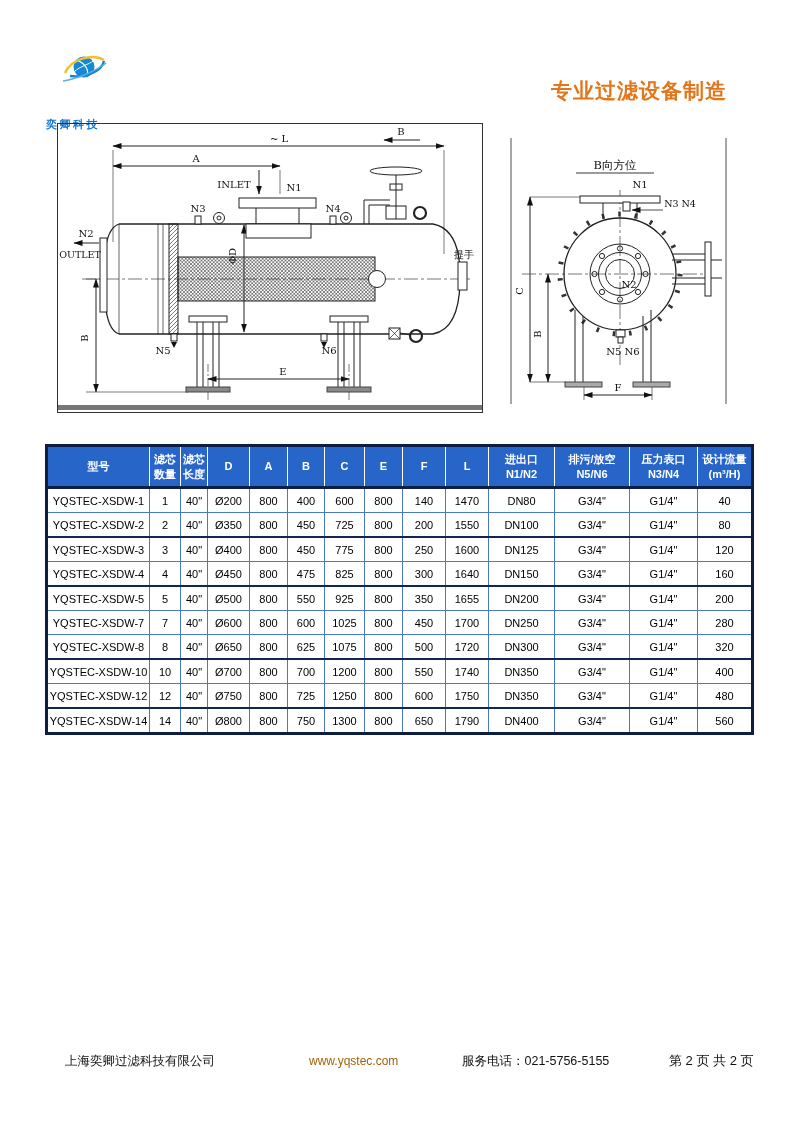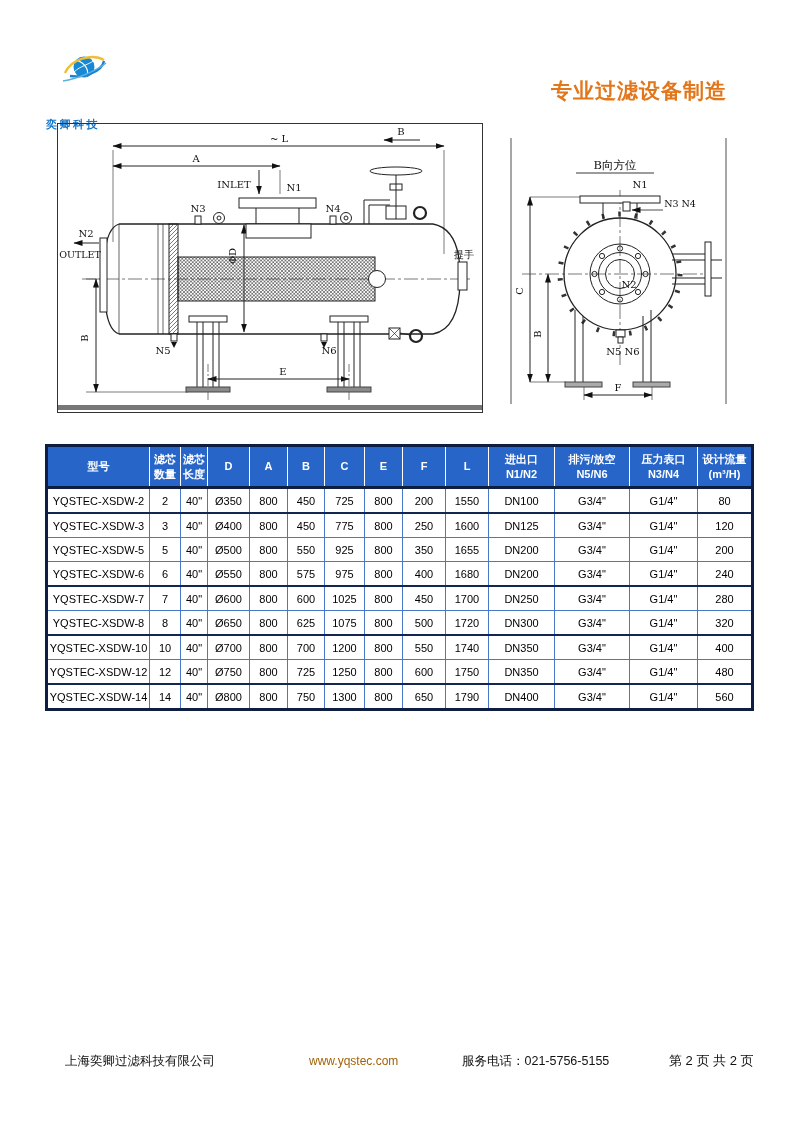--- a/index.html
+++ b/index.html
@@ -298,20 +298,36 @@
             <div>压力表口</div>
             <div>N3/N4</div>
           </th>
           <th>
             <div>设计流量</div>
             <div>(m³/H)</div>
           </th>
         </tr>
       </thead>
       <tbody>
+        <tr>
+          <td>YQSTEC-XSDW-1</td>
+          <td>1</td>
+          <td>40"</td>
+          <td>Ø200</td>
+          <td>800</td>
+          <td>400</td>
+          <td>600</td>
+          <td>800</td>
+          <td>140</td>
+          <td>1470</td>
+          <td>DN80</td>
+          <td>G3/4"</td>
+          <td>G1/4"</td>
+          <td>40</td>
+        </tr>
         <tr class="group-end">
           <td>YQSTEC-XSDW-2</td>
           <td>2</td>
           <td>40"</td>
           <td>Ø350</td>
           <td>800</td>
           <td>450</td>
           <td>725</td>
           <td>800</td>
           <td>200</td>
@@ -330,51 +346,51 @@
           <td>450</td>
           <td>775</td>
           <td>800</td>
           <td>250</td>
           <td>1600</td>
           <td>DN125</td>
           <td>G3/4"</td>
           <td>G1/4"</td>
           <td>120</td>
         </tr>
+        <tr class="group-end">
+          <td>YQSTEC-XSDW-4</td>
+          <td>4</td>
+          <td>40"</td>
+          <td>Ø450</td>
+          <td>800</td>
+          <td>475</td>
+          <td>825</td>
+          <td>800</td>
+          <td>300</td>
+          <td>1640</td>
+          <td>DN150</td>
+          <td>G3/4"</td>
+          <td>G1/4"</td>
+          <td>160</td>
+        </tr>
         <tr>
           <td>YQSTEC-XSDW-5</td>
           <td>5</td>
           <td>40"</td>
           <td>Ø500</td>
           <td>800</td>
           <td>550</td>
           <td>925</td>
           <td>800</td>
           <td>350</td>
           <td>1655</td>
           <td>DN200</td>
           <td>G3/4"</td>
           <td>G1/4"</td>
           <td>200</td>
-        </tr>
-        <tr class="group-end">
-          <td>YQSTEC-XSDW-6</td>
-          <td>6</td>
-          <td>40"</td>
-          <td>Ø550</td>
-          <td>800</td>
-          <td>575</td>
-          <td>975</td>
-          <td>800</td>
-          <td>400</td>
-          <td>1680</td>
-          <td>DN200</td>
-          <td>G3/4"</td>
-          <td>G1/4"</td>
-          <td>240</td>
         </tr>
         <tr>
           <td>YQSTEC-XSDW-7</td>
           <td>7</td>
           <td>40"</td>
           <td>Ø600</td>
           <td>800</td>
           <td>600</td>
           <td>1025</td>
           <td>800</td>

